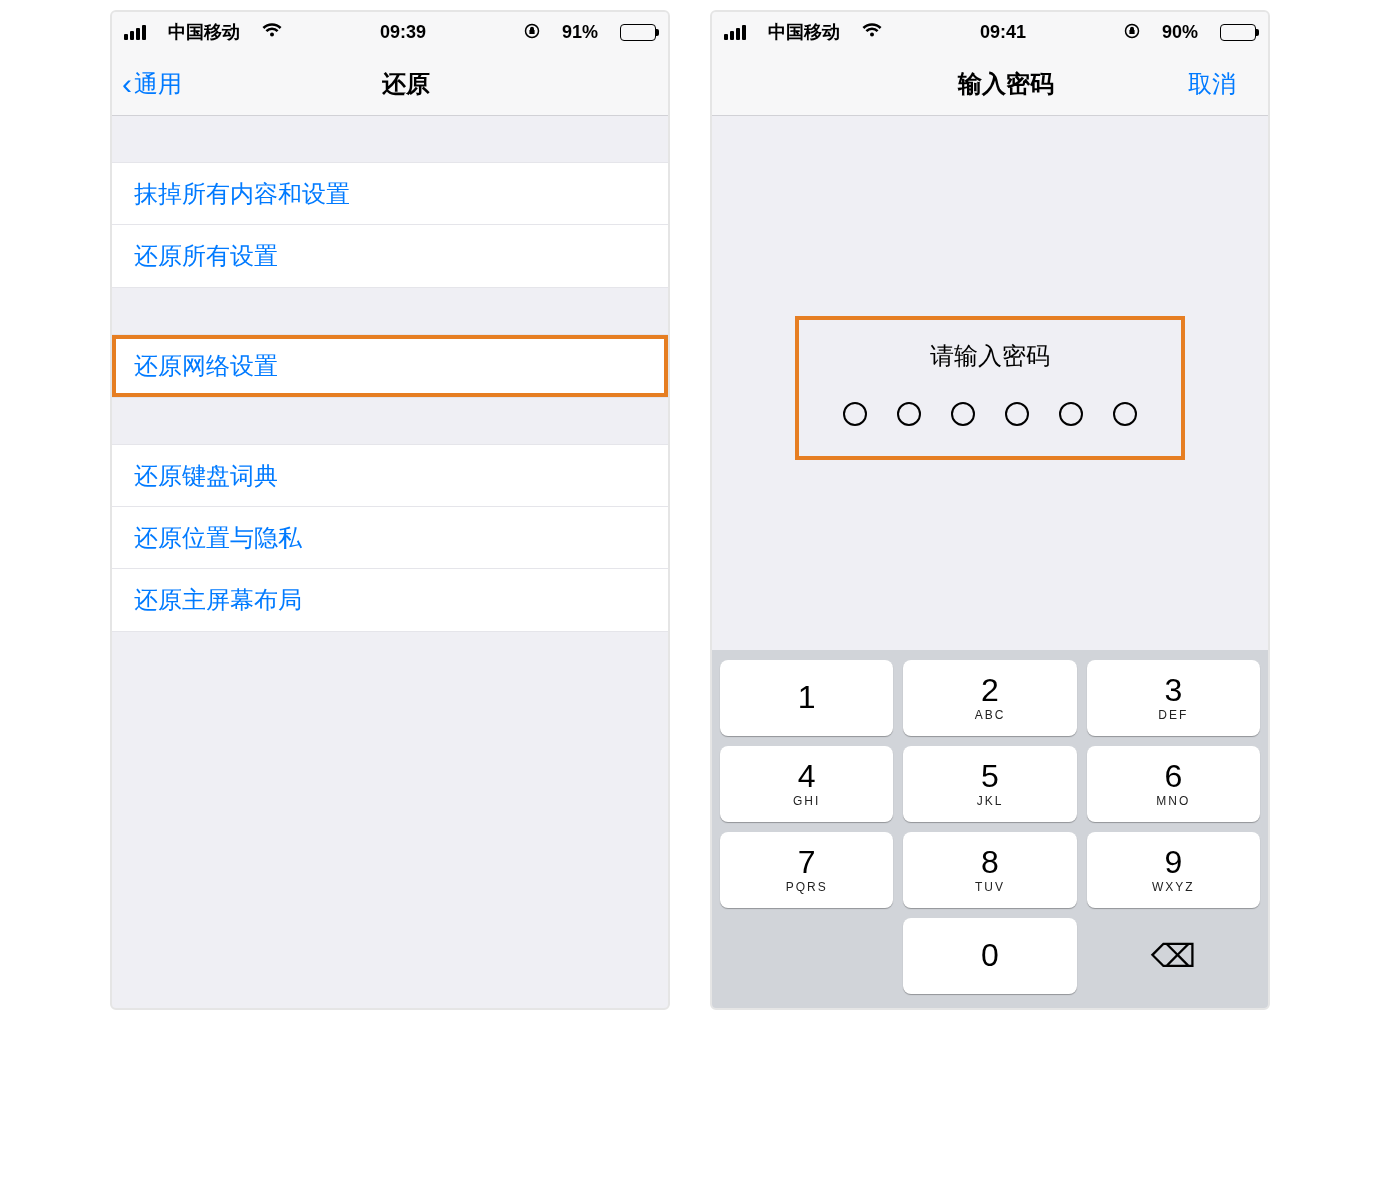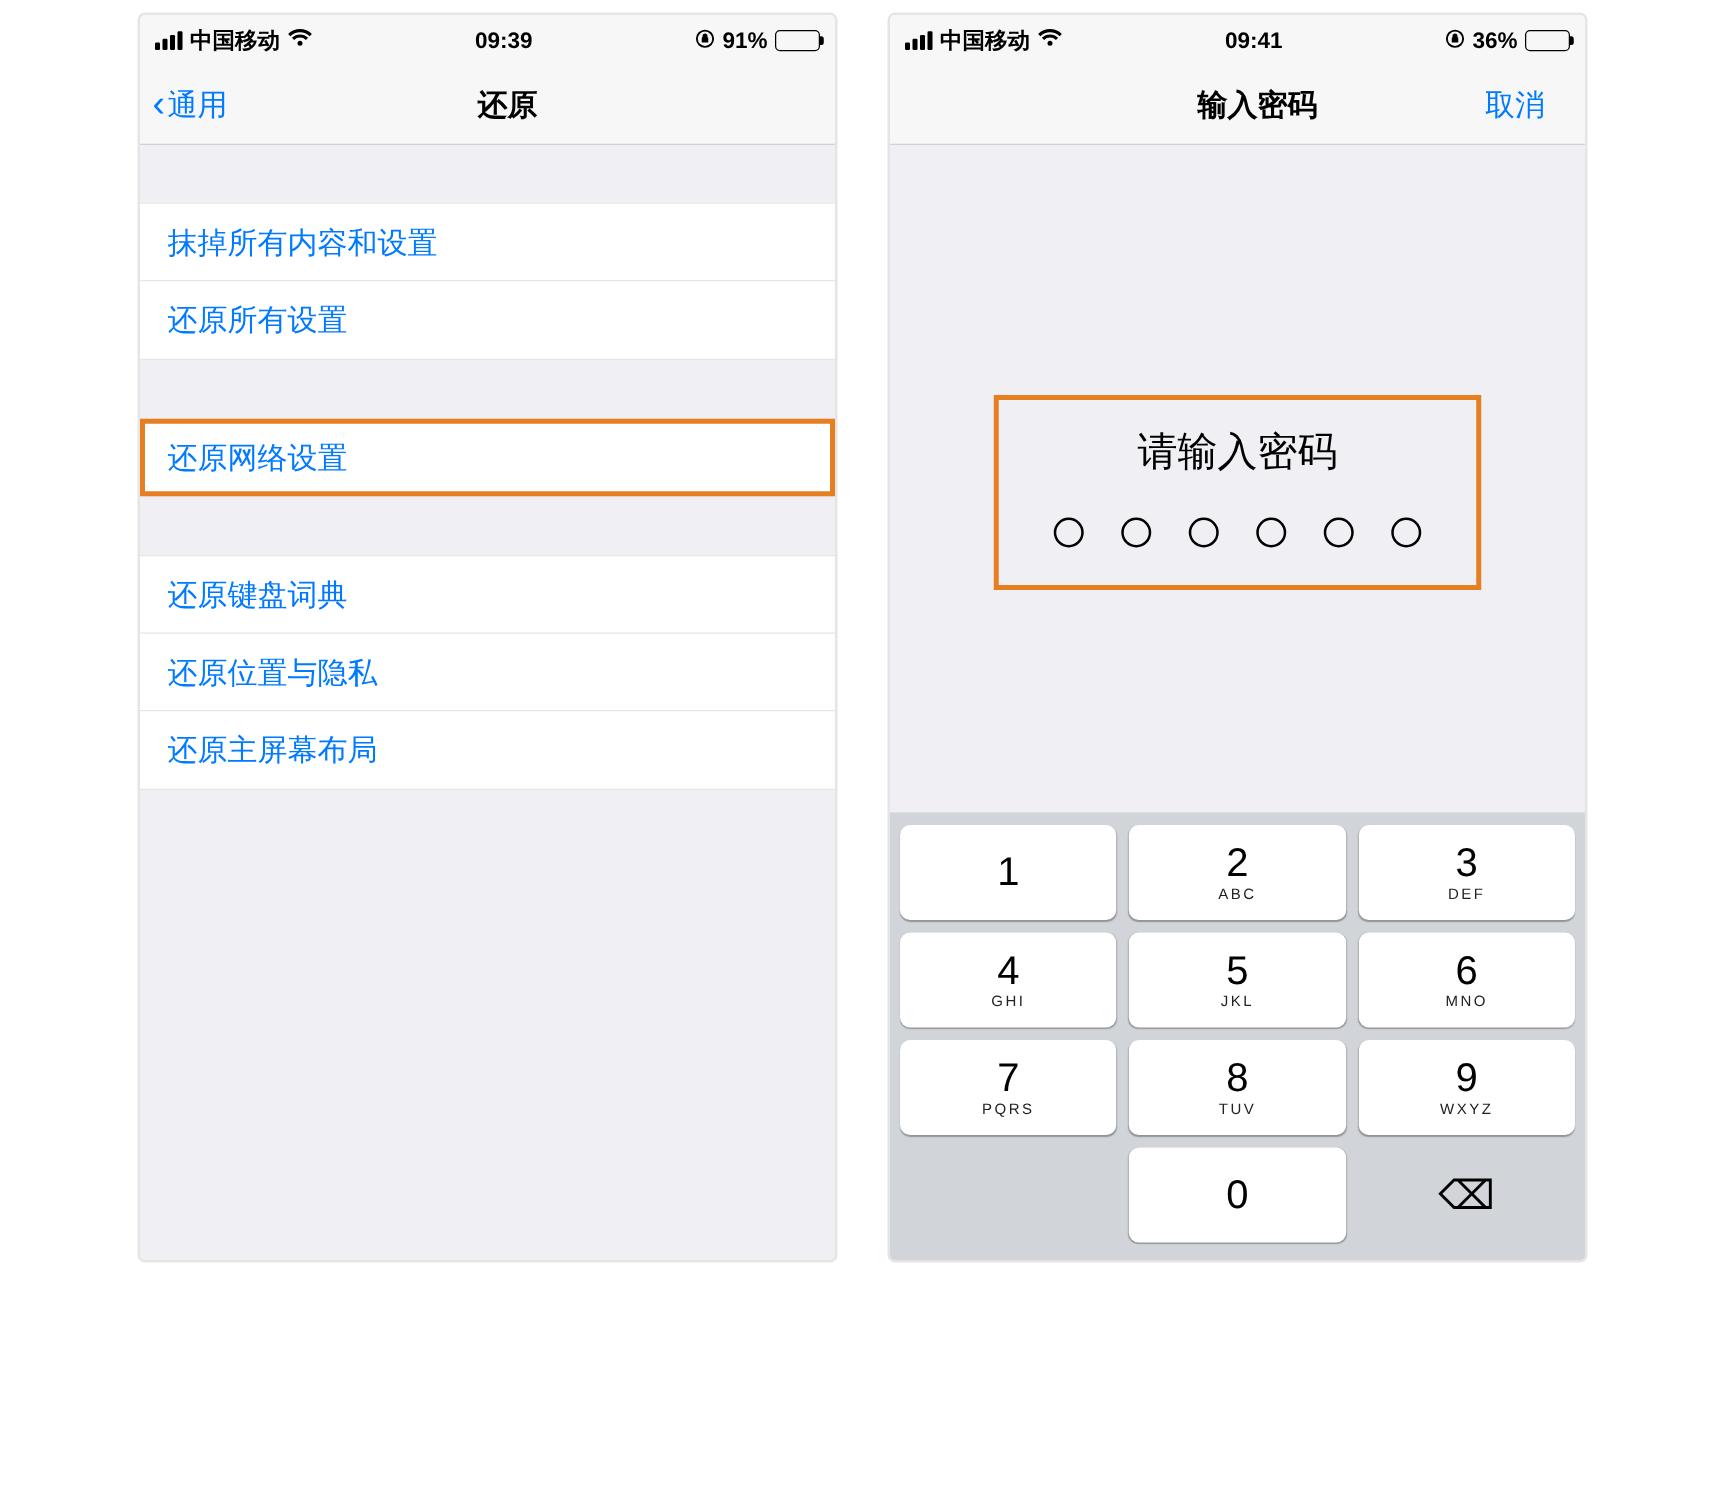--- a/index.html
+++ b/index.html
@@ -30,21 +30,21 @@
     height: 40px;
     background: #f7f7f8;
     display: flex;
     align-items: center;
     justify-content: space-between;
     padding: 0 12px;
     font-size: 18px;
     font-weight: 600;
     color: #000;
   }
-  .status-left, .status-right { display: flex; align-items: center; gap: 6px; text-align: center; }
+  .status-left, .status-right { display: flex; align-items: center; gap: 22px; text-align: center; }
   .signal { display: flex; align-items: flex-end; gap: 2px; }
   .signal span {
     width: 4px; background: #000; display: inline-block; border-radius: 1px;
   }
   .signal span:nth-child(1){height:6px}
   .signal span:nth-child(2){height:9px}
   .signal span:nth-child(3){height:12px}
   .signal span:nth-child(4){height:15px}
   .wifi-icon { font-size: 18px; line-height:1; }
   .lock-icon { font-size: 14px; }
@@ -108,21 +108,21 @@
     flex:1;
     display:flex; flex-direction:column; align-items:center;
     padding-top: 200px;
   }
   .passcode-box{
     width: 390px;
     border: 4px solid #e67e22;
     padding: 20px 0 30px;
     text-align:center;
   }
-  .passcode-title{ font-size:32px; color:#000; margin-bottom:30px; }
+  .passcode-title{ font-size:24px; color:#000; margin-bottom:30px; }
   .dots{ display:flex; justify-content:center; gap:30px; }
   .dot{
     width:24px; height:24px;
     border:2px solid #000; border-radius:50%;
   }
   
   .keypad{
     background:#d1d4d9;
     padding:10px 8px 14px;
     display:grid;
@@ -239,21 +239,21 @@
       </span>
     </div>
     <div>09:41</div>
     <div class="status-right">
       <span class="lock-icon">
         <svg width="16" height="16" viewBox="0 0 16 16">
             <circle cx="8" cy="8" r="6.5" fill="none" stroke="#000" stroke-width="1.5"></circle>
             <path d="M6 7V5.8a2 2 0 114 0V7h.6v4H5.4V7H6z" fill="#000"></path>
           </svg>
       </span>
-      <span>36%</span>
+      <span>90%</span>
       <span class="battery"><span class="battery-fill black"></span></span>
     </div>
   </div>
 
   <div class="nav-bar">
     <div class="nav-title">输入密码</div>
     <div class="nav-cancel">
       <span>取消</span>
     </div>
   </div>

